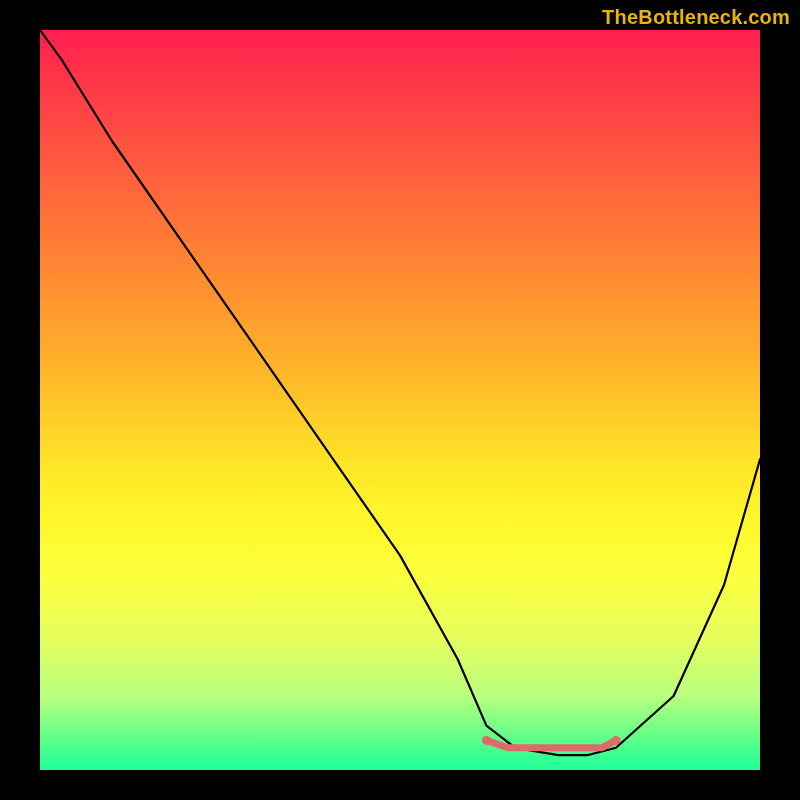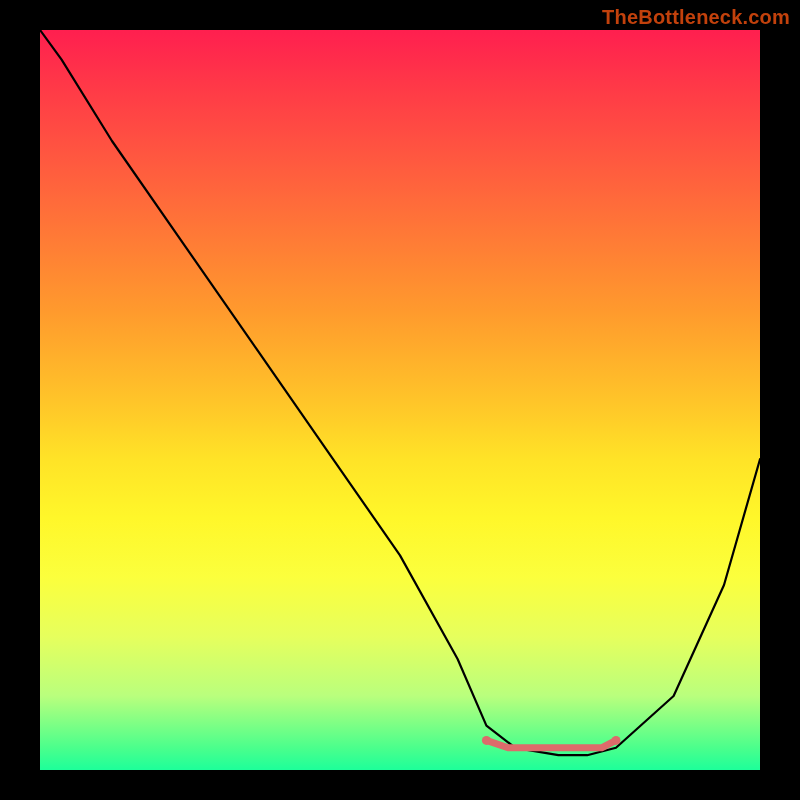--- a/index.html
+++ b/index.html
@@ -37,21 +37,21 @@
       #e6ff5d 82%,
       #b9ff7d 90%,
       #4bff8c 97%,
       #1dff9a 100%
     );
   }
   .watermark {
     position: absolute;
     top: 6px;
     right: 10px;
-    color: #c2410c;
+    color: #eab308;
     font-size: 20px;
     font-weight: 600;
     letter-spacing: 0.2px;
     z-index: 5;
   }
   svg.curves {
     position: absolute;
     left: 0;
     top: 0;
     width: 720px;

